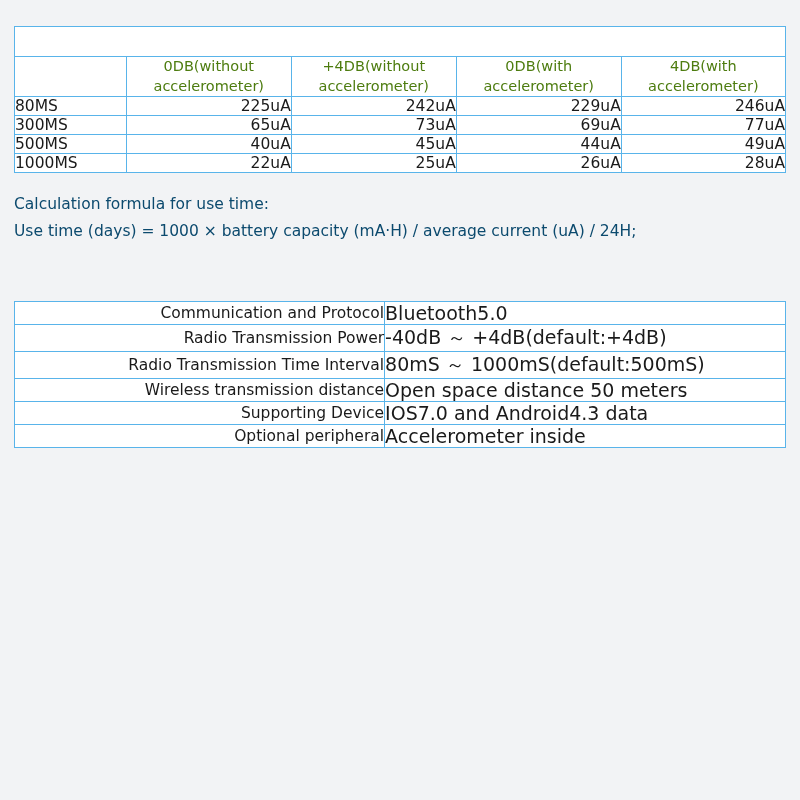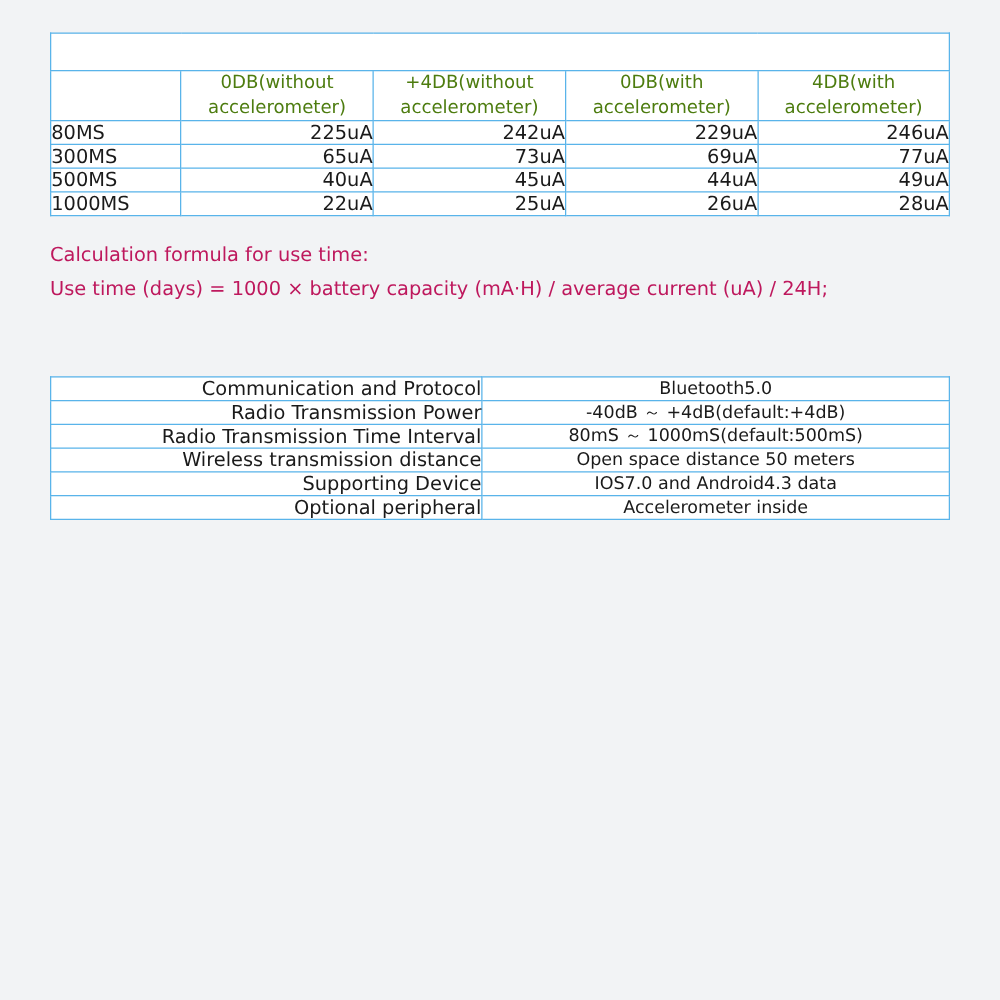--- a/index.html
+++ b/index.html
@@ -12,21 +12,21 @@
     background: #f2f3f5;
     font-family: "DejaVu Sans", sans-serif;
     color: #1a1a1a;
     overflow: hidden;
   }
   .page {
     position: relative;
     width: 800px;
     height: 606px;
     box-sizing: border-box;
-    padding: 26px 40px;
+    padding: 26px 14px;
   }
 
   
   .block { width: 100%; }
 
   table.doc {
     border-collapse: collapse;
     width: 100%;
     table-layout: fixed;
   }
@@ -65,38 +65,37 @@
     font-size: 15.5px;
     padding: 12px 4px;
   }
   .corner-cell { background: #ffffff; }
 
   
   .formula {
     margin-top: 18px;
     font-size: 15.5px;
     line-height: 1.75;
-    color: #be185d;
+    color: #0c4a6e;
   }
   .formula div { white-space: nowrap; }
 
   
   .gap { height: 56px; }
 
   
   .tech-wrap { width: 100%; }
   .tp-label {
     font-size: 15.5px;
     padding: 12px 0 12px 22px;
     text-align: right;
   }
   .tp-value {
-    font-size: 14px;
+    font-size: 19px;
     padding: 12px 0 12px 22px;
-    text-align: center;
   }
 </style>
 </head>
 <body>
 
 <div class="page">
 
   <div class="block">
     <table class="doc">
       <colgroup>

